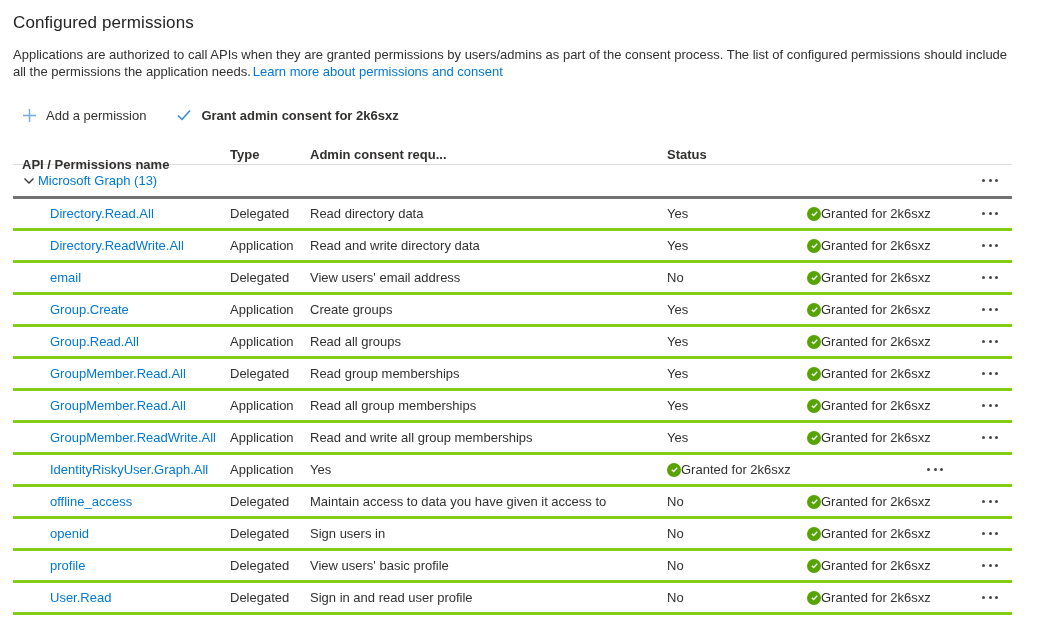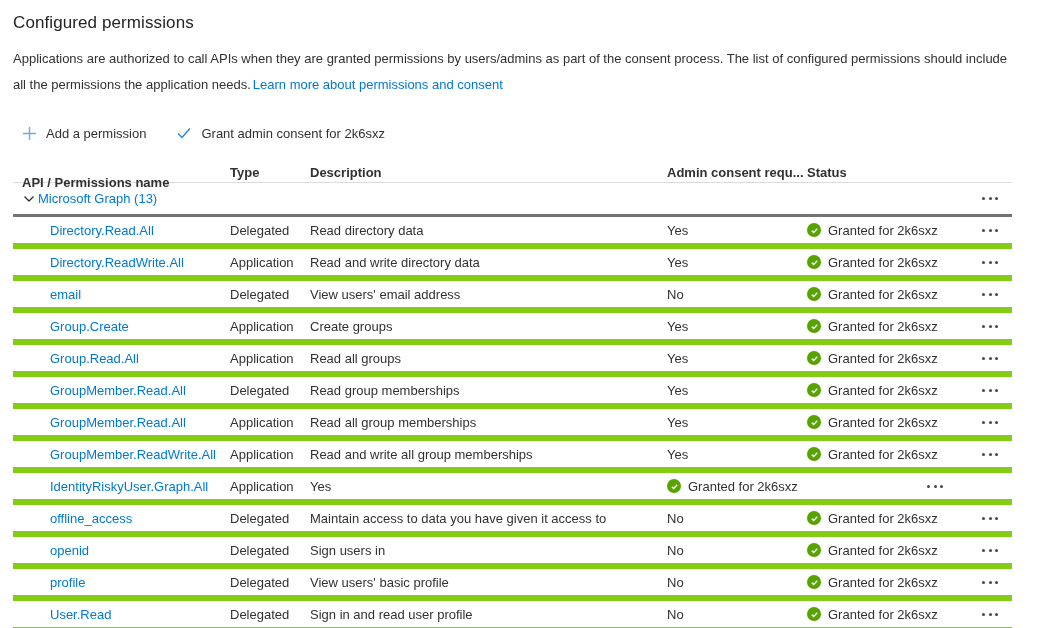--- a/index.html
+++ b/index.html
@@ -15,21 +15,21 @@
   .page-title {
     font-size: 17px;
     font-weight: 400;
     color: #252423;
     letter-spacing: 0.1px;
   }
 
   .description {
     margin-top: 13px;
     font-size: 13px;
-    line-height: 26px;
+    line-height: 17px;
     color: #323130;
     max-width: 999px;
   }
   .description a {
     color: #0078d4;
     text-decoration: none;
     margin-left: 2px;
   }
 
   .toolbar {
@@ -43,21 +43,21 @@
     align-items: flex-end;
     gap: 9px;
     background: none;
     border: none;
     font-family: inherit;
     font-size: 13px;
     color: #323130;
     cursor: pointer;
     padding: 4px 8px;
   }
-  .toolbar button + button { margin-left: 14px; }
+  .toolbar button + button { margin-left: 14px; font-weight: bold; }
   .tool-icon { display: inline-flex; width: 16px; height: 16px; align-items: center; justify-content: center; }
 
   
   .ptable { margin-top: 8px; width: 999px; font-size: 13px; }
   .prow {
     display: grid;
     grid-template-columns: 217px 80px 357px 140px 150px 1fr;
     align-items: center;
   }
   .prow.header {
@@ -66,31 +66,31 @@
     color: #323130;
     border-bottom: 1px solid #dddbd9;
   }
   .prow.header .cell-name { padding-left: 9px; margin-top: 20px; }
   .prow.group {
     height: 34px;
     border-bottom: 3px solid #737373;
   }
   .prow.item {
     height: 32px;
-    border-bottom: 6px solid #84cc16;
+    border-bottom: 3px solid #84cc16;
   }
   .cell-name { padding-left: 9px; display: flex; align-items: center; }
   .prow.item .cell-name { padding-left: 37px; }
   .cell-name a { color: #0078d4; text-decoration: none; }
   .chev {
     display: inline-flex; width: 14px; height: 14px;
     align-items: center; justify-content: center;
     margin-right: 2px; cursor: pointer;
   }
-  .cell-status { display: flex; align-items: center; gap: 7px; }
+  .cell-status { display: flex; align-items: center; }
   .check-badge {
     width: 14px; height: 14px; border-radius: 50%;
     background: #57a300;
     display: inline-flex; align-items: center; justify-content: center;
     flex: none;
   }
   .cell-actions { display: flex; justify-content: flex-end; padding-right: 12px; }
   .dots-btn {
     background: none; border: none; cursor: pointer;
     display: inline-flex; gap: 3.5px; align-items: center; padding: 5px 2px;
@@ -126,21 +126,20 @@
       </span>
       <span>Grant admin consent for 2k6sxz</span>
     </button>
   </div>
 
   <div class="ptable">
 
     <div class="prow header">
       <div class="cell-name">API / Permissions name</div>
       <div>Type</div>
-      <div>Description</div>
       <div>Admin consent requ...</div>
       <div>Status</div>
       <div></div>
     </div>
 
     <div class="prow group">
       <div class="cell-name" style="grid-column: 1 / span 5;">
         <span class="chev">
           <svg width="12" height="12" viewBox="0 0 12 12">
               <path d="M1.5 3.5 L6 8 L10.5 3.5" stroke="#323130" stroke-width="1.3" fill="none"></path>

